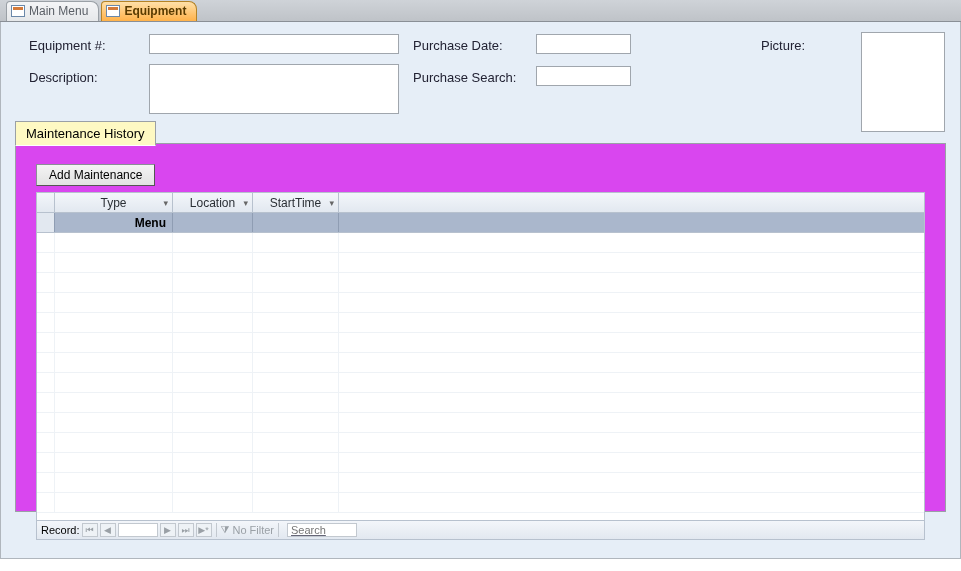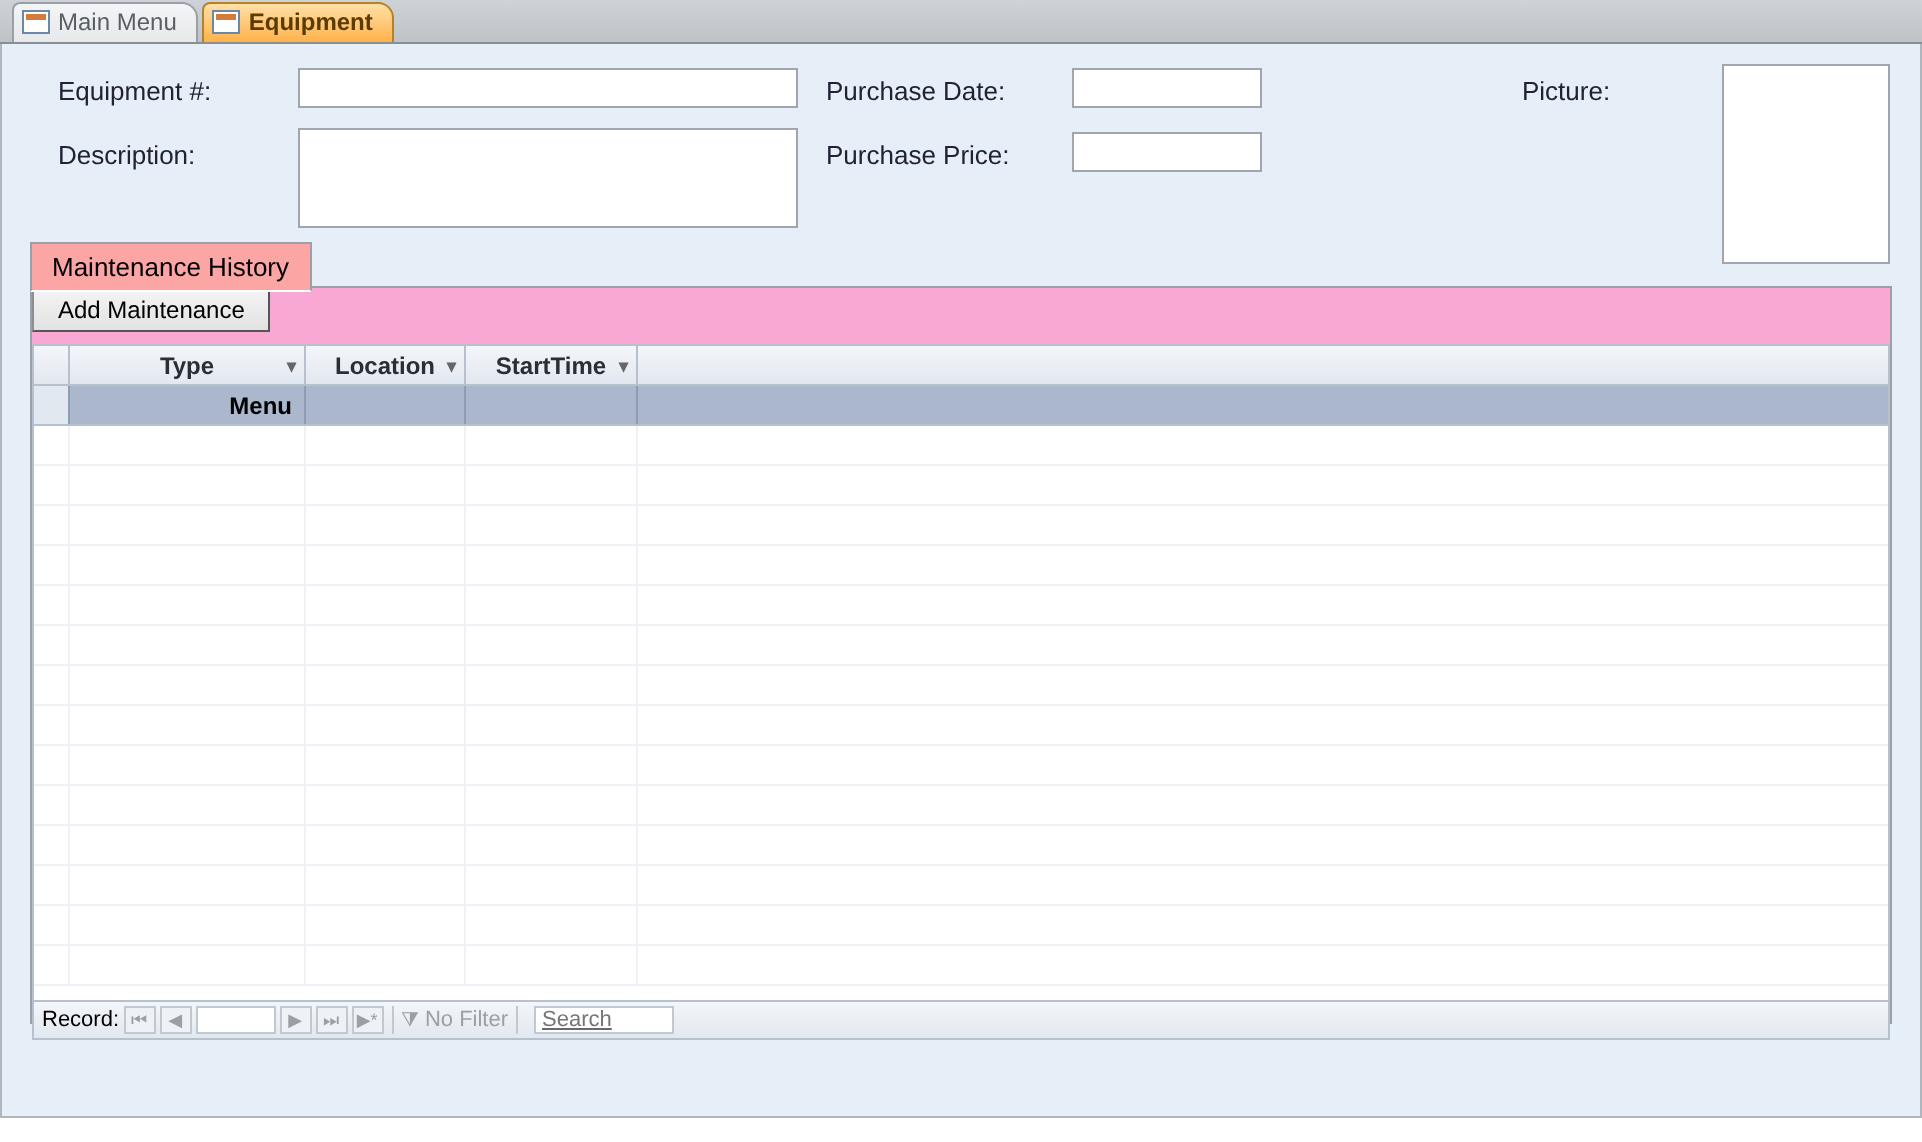--- a/index.html
+++ b/index.html
@@ -87,36 +87,36 @@
     position: absolute;
     background: #fff;
     border: 1px solid #a0a6ad;
   }
   .subtab-wrap {
     position: absolute;
     left: 14px; right: 14px; top: 98px;
   }
   .subtab {
     display: inline-block;
-    background: #fca5a5;
+    background: #fef9c3;
     border: 1px solid #9aa0a6;
     border-bottom: 1px solid #fff;
     padding: 4px 10px;
     position: relative;
     top: 1px;
     z-index: 2;
     font-size: 13px;
   }
   .subform {
     position: absolute;
     left: 14px; right: 14px; top: 121px;
     bottom: 46px;
-    background: #f9a8d4;
+    background: #d946ef;
     border: 1px solid #9aa0a6;
-    padding: 0;
+    padding: 20px;
   }
   .btn3d {
     background: linear-gradient(#f4f4f4, #e2e2e2);
     border: 1px solid #8a8f96;
     border-right-color: #555;
     border-bottom-color: #555;
     padding: 3px 12px;
     font-size: 12px;
     cursor: default;
   }
@@ -126,21 +126,20 @@
     border-bottom: none;
     height: 328px;
     overflow: hidden;
     background: #fff;
   }
   .grid-header {
     display: flex;
     height: 20px;
     background: linear-gradient(#f3f6fa, #e2e8f0);
     border-bottom: 1px solid #b7c1ce;
-    font-weight: bold;
   }
   .gh-sel {
     width: 18px;
     border-right: 1px solid #b7c1ce;
   }
   .gh-col {
     border-right: 1px solid #b7c1ce;
     display: flex;
     align-items: center;
     justify-content: center;
@@ -277,21 +276,21 @@
   <div class="upper-fields">
     <span class="lbl" style="left:14px; top:6px;">Equipment #:</span>
     <input class="inp" style="left: 134px; top: 2px; width: 250px; height: 20px;" value="">
 
     <span class="lbl" style="left:14px; top:38px;">Description:</span>
     <textarea class="inp" style="left: 134px; top: 32px; width: 250px; height: 50px; resize: none;"></textarea>
 
     <span class="lbl" style="left:398px; top:6px;">Purchase Date:</span>
     <input class="inp" style="left: 521px; top: 2px; width: 95px; height: 20px;" value="">
 
-    <span class="lbl" style="left:398px; top:38px;">Purchase Price:</span>
+    <span class="lbl" style="left:398px; top:38px;">Purchase Search:</span>
     <input class="inp" style="left: 521px; top: 34px; width: 95px; height: 20px;" value="">
 
     <span class="lbl" style="left:746px; top:6px;">Picture:</span>
     <div class="picture-box" style="left:846px; top:0px; width:84px; height:100px;"></div>
   </div>
 
   <div class="subtab-wrap">
     <div class="subtab">
       <span>Maintenance History</span>
     </div>

